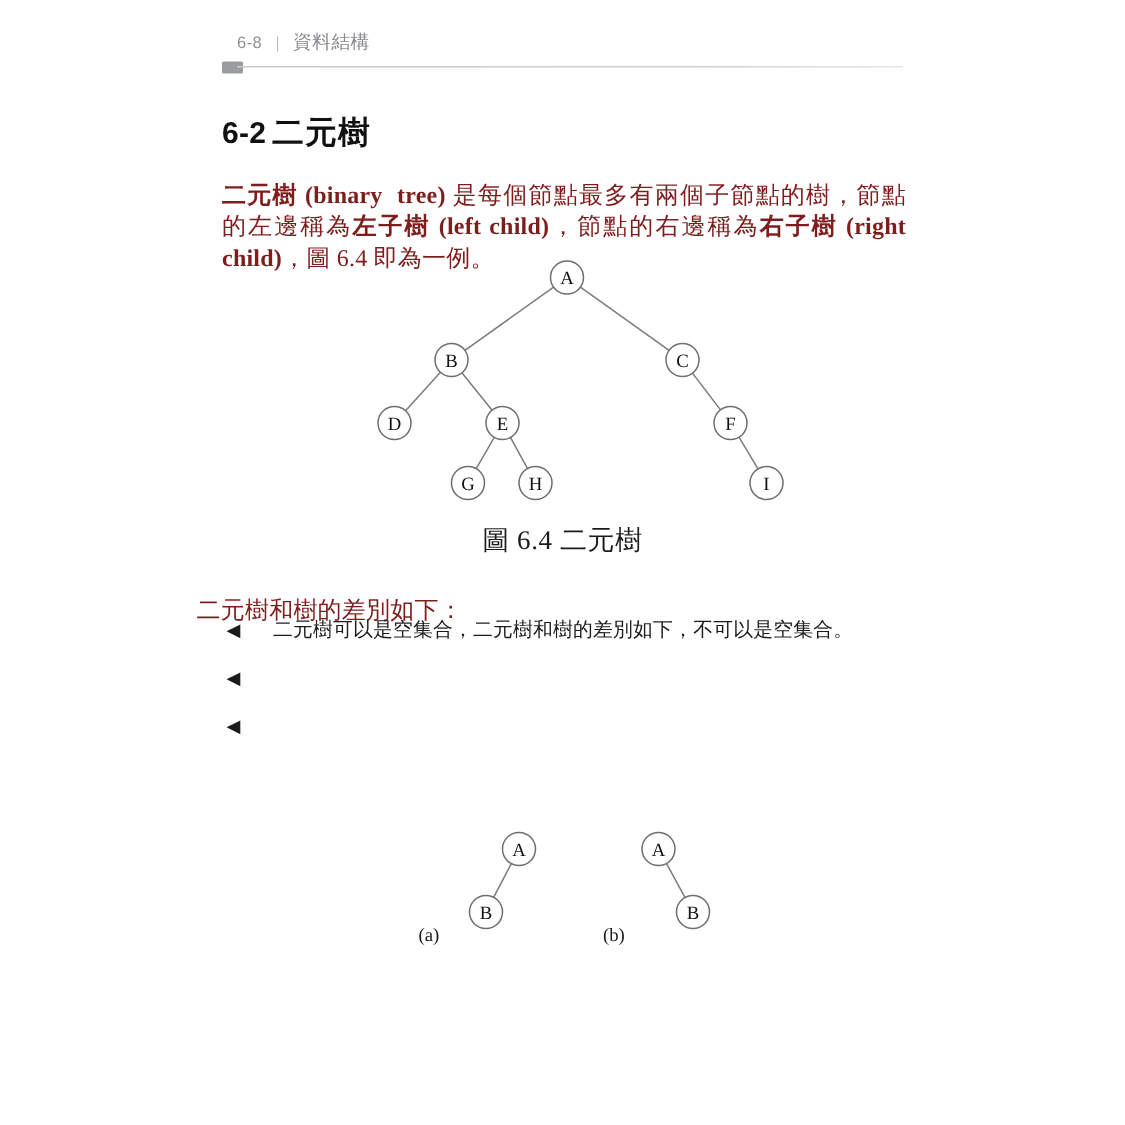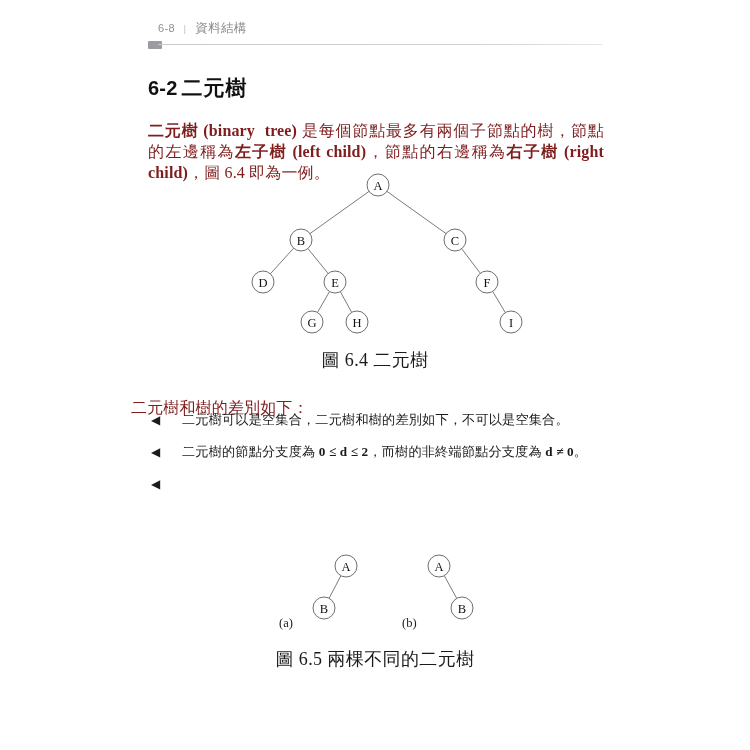--- a/index.html
+++ b/index.html
@@ -241,21 +241,20 @@
 
   <div class="para p-diff">二元樹和樹的差別如下：</div>
 
   <div class="bullets">
     <div class="bullet-row">
       <span class="bullet-mark">◀</span>
       <span class="bullet-text">二元樹可以是空集合，二元樹和樹的差別如下，不可以是空集合。</span>
     </div>
     <div class="bullet-row">
       <span class="bullet-mark">◀</span>
-      <span class="bullet-text">二元樹的節點分支度為 <b>0 ≤ d ≤ 2</b>，而樹的非終端節點分支度為 <b>d ≠ 0</b>。</span>
     </div>
     <div class="bullet-row">
       <span class="bullet-mark">◀</span>
     </div>
   </div>
 
 
   <div class="figwrap fig65">
     <svg width="750" height="92" viewBox="0 0 750 92">
       <g id="fig65-edges">
@@ -277,15 +276,14 @@
           </g>
           <g>
             <circle cx="462" cy="60" r="11" class="node-circle"></circle>
             <text x="462" y="60.5" class="node-label">B</text>
           </g>
         </g>
     </svg>
   </div>
   <div class="sublabel lbl-a">(a)</div>
   <div class="sublabel lbl-b">(b)</div>
-  <div class="caption cap65">圖 6.5 兩棵不同的二元樹</div>
 
 </div>
 
 </body></html>

